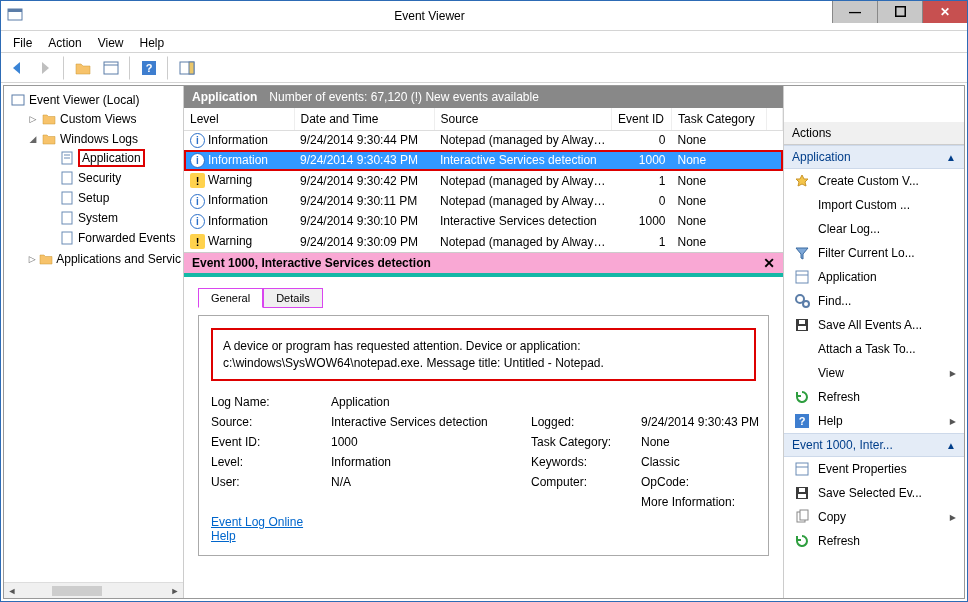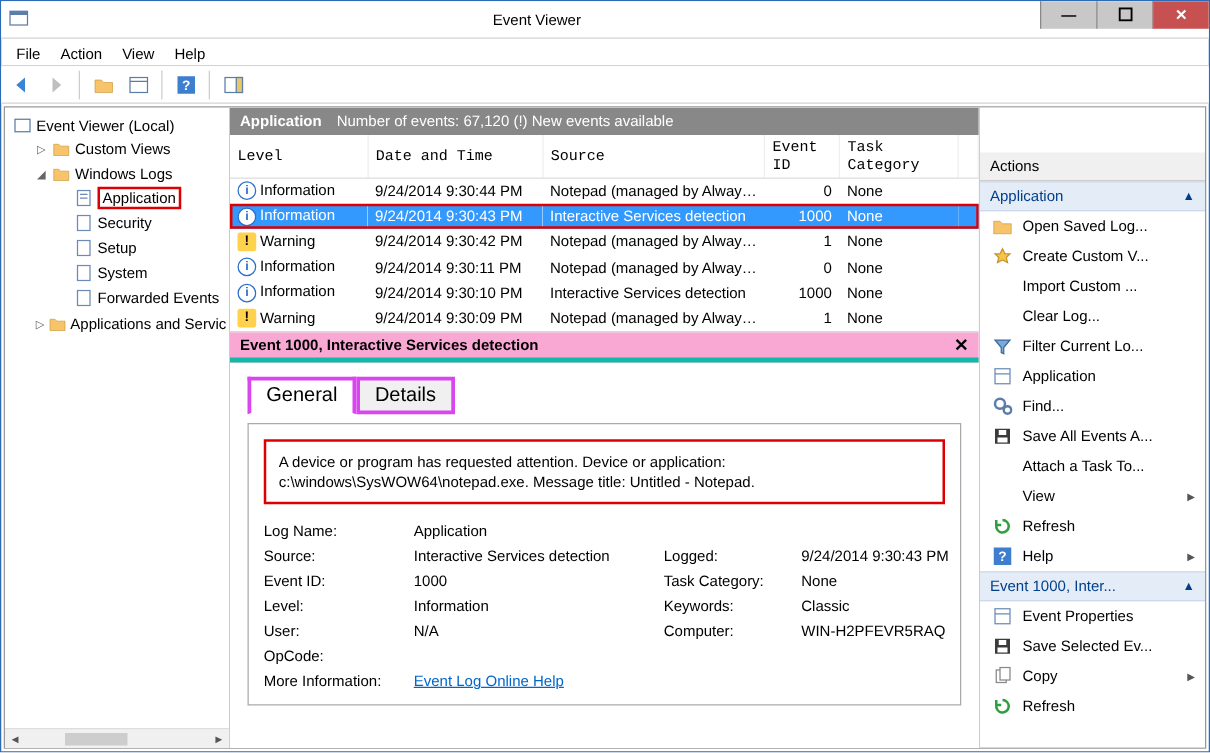--- a/index.html
+++ b/index.html
@@ -28,32 +28,32 @@
   .tree li .row { display: flex; align-items: center; gap: 3px; height: 18px; }
   .tree .expander { width: 10px; font-size: 9px; color: #666; text-align:center;}
   .tree .children { padding-left: 14px; }
   .node-icon { width: 16px; height: 16px; display:inline-flex; align-items:center; justify-content:center; font-size:11px;}
   .hl-red { border: 2px solid #d00; padding:0 2px;}
   .center { flex: 1; display: flex; flex-direction: column; overflow: hidden; border-right:1px solid #ccc;}
   .section-header { background: #888; color: #fff; height: 22px; display: flex; align-items: center; padding: 0 8px; gap: 12px; font-size:12px;}
   .section-header .name { font-weight: bold; }
   .grid { flex: 0 0 auto; border-bottom: 1px solid #ccc; background:#fff; }
   .grid table { width: 100%; border-collapse: collapse; font-size: 12px; table-layout: fixed; }
-  .grid th { text-align: left; font-weight: normal; background: #fff; border-bottom: 1px solid #ddd; border-right: 1px solid #eee; padding: 3px 6px; height: 22px; font-family: Liberation Mono, monospace; }
+  .grid th { text-align: left; font-weight: normal; background: #fff; border-bottom: 1px solid #ddd; border-right: 1px solid #eee; padding: 3px 6px; height: 22px; }
   .grid td { padding: 2px 6px; height: 20px; overflow:hidden; white-space:nowrap; text-overflow:ellipsis; border-bottom:1px solid transparent;}
   .grid tr.selected td { background: #3399ff; color: #fff; }
   .lvl-icon { display:inline-flex; width:15px; height:15px; border-radius:50%; align-items:center; justify-content:center; font-size:10px; font-weight:bold; margin-right:3px; vertical-align:middle;}
   .lvl-info { border:1px solid #2a6fc9; color:#2a6fc9; background:#fff;}
   .lvl-warn { background: #ffd24d; color:#000; font-size:11px; border-radius:2px; }
   .grid tr.selected .lvl-info { background: #fff;}
   .detail-head {height: 24px; display:flex; align-items:center; padding:0 8px; background:#f9a8d4; border-bottom:4px solid #14b8a6; font-weight:bold; justify-content:space-between;}
   .detail-head .x {font-weight:bold; font-size:14px;}
   .detail { flex:1; overflow:auto; padding: 10px 14px; background:#fff;}
   .tabs { display:flex; gap:0; margin-bottom:8px;}
-  .tab { border:3px solid #d946ef; padding:3px 12px; background:#fff; position:relative; top:1px; font-size:16px;}
+  .tab { border:1px solid #d946ef; padding:3px 12px; background:#fff; position:relative; top:1px; font-size:11px;}
   .tab.active { background:#fff; border-bottom:1px solid #fff; z-index:2;}
   .tab.inactive { background:#f0f0f0; }
   .tabpanel { border:1px solid #aaa; padding:12px; }
   .msgbox { border:2px solid #d00; padding:8px 10px; margin-bottom:14px; font-size:12px; line-height:1.35;}
   .kvgrid { display:grid; grid-template-columns: 120px 200px 110px 200px; row-gap:6px; font-size:12px;}
   .kvgrid .k { }
   .kvgrid .v { }
   .link { color:#0066cc; text-decoration:underline; }
   .actions { width: 180px; background: #fff; display:flex; flex-direction:column; overflow:auto;}
   .actions-header { background:#f0f0f0; border-bottom:1px solid #ccc; padding:4px 8px; font-size:12px;margin-top:36px;}
@@ -361,49 +361,40 @@
             <div class="v">1000</div>
             <div class="k">Task Category:</div>
             <div class="v">None</div>
             <div class="k">Level:</div>
             <div class="v">Information</div>
             <div class="k">Keywords:</div>
             <div class="v">Classic</div>
             <div class="k">User:</div>
             <div class="v">N/A</div>
             <div class="k">Computer:</div>
-            <div class="v">WIN-H2PFEVR5RAQ</div>
             <div class="k">OpCode:</div>
             <div></div>
               <div></div>
               <div></div>
             <div class="k">More Information:</div>
             <div class="v"><a class="link">Event Log Online Help</a></div>
           </div>
         </div>
       </div>
     </div>
 
     <div class="actions">
       <div class="actions-header">Actions</div>
       <div class="actions-sec-name">
         <span>Application</span>
         <span class="chev">▲</span>
       </div>
       <ul id="actions1">
           <li>
             <span class="aicon">
-              <svg width="16" height="14">
-                <path class="folder" d="M1 3h5l2 2h7v8H1z" fill="#f7c36b" stroke="#c99432"></path>
-              </svg>
-            </span>
-            <span>Open Saved Log...</span>
-          </li>
-          <li>
-            <span class="aicon">
               <svg width="16" height="16">
                 <polygon points="8,2 10,6 14,6 11,9 12,13 8,11 4,13 5,9 2,6 6,6" fill="#f4c54a" stroke="#c9952a"></polygon>
               </svg>
             </span>
             <span>Create Custom V...</span>
           </li>
           <li>
             <span class="aicon">
               <span style="width:16px;display:inline-block"></span>
             </span>

